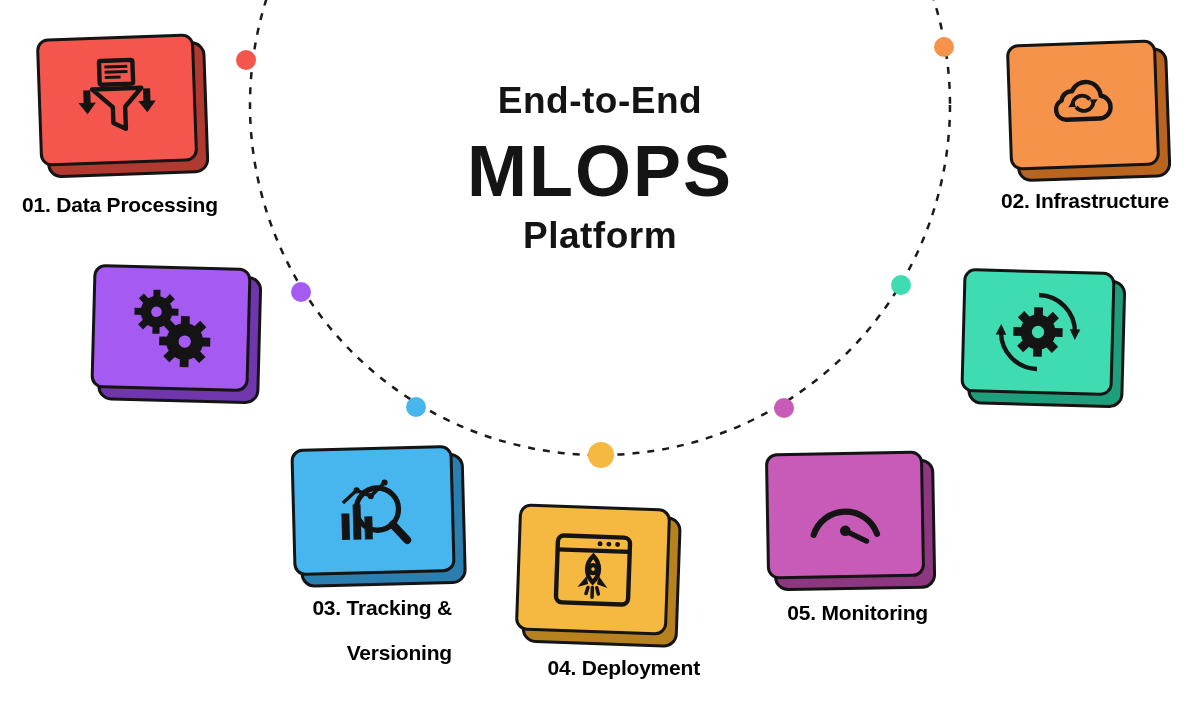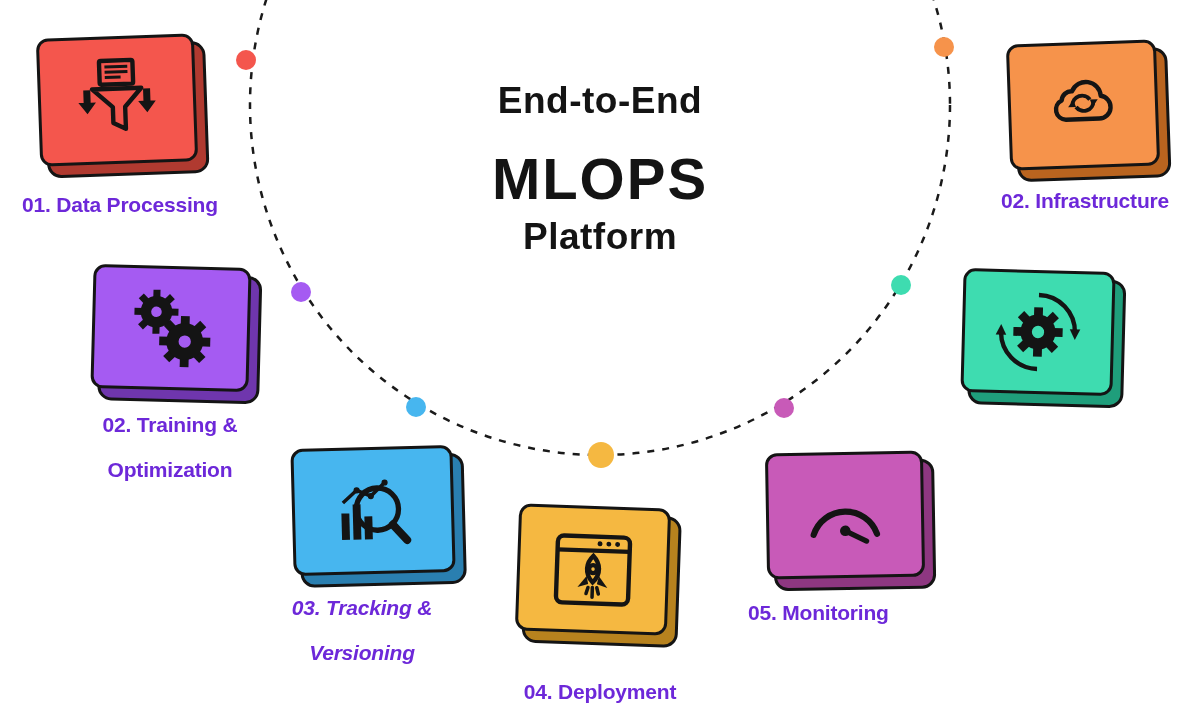--- a/index.html
+++ b/index.html
@@ -43,35 +43,35 @@
   .c5 { left: 766px; top: 452px; width: 158px; height: 126px; transform: rotate(-1deg); }
   .c6 { left: 962px; top: 270px; width: 152px; height: 124px; transform: rotate(1.5deg); }
   .c7 { left: 1008px; top: 42px; width: 150px; height: 126px; transform: rotate(-2deg); }
 
   
   .label {
     position: absolute;
     font-size: 21px;
     font-weight: 800;
     letter-spacing: -0.2px;
-    color: #6d28d9;
+    color: #000000;
     line-height: 2.15;
   }
   .l1 { left: 22px;  top: 182px; width: 215px; text-align: left; }
   .l2 { left: 80px;  top: 402px; width: 180px; text-align: center; }
-  .l3 { left: 272px; top: 585px; width: 180px; text-align: center; font-style: italic; }
-  .l4 { left: 500px; top: 645px; width: 200px; text-align: center; margin-top: 24px; }
-  .l5 { left: 748px; top: 590px; width: 180px; text-align: left; }
+  .l3 { left: 272px; top: 585px; width: 180px; text-align: right; }
+  .l4 { left: 500px; top: 645px; width: 200px; text-align: right; }
+  .l5 { left: 748px; top: 590px; width: 180px; text-align: right; }
   .l6 { left: 952px; top: 405px; width: 175px; text-align: center; }
   .l7 { left: 985px; top: 178px; width: 200px; text-align: center; }
 
   
   .title { position: absolute; left: 310px; top: 80px; width: 580px; text-align: center; color: #141414; }
   .title .t1 { font-size: 37px; font-weight: 800; letter-spacing: 0.5px; }
-  .title .t2 { font-size: 58px; font-weight: 900; letter-spacing: 2px; margin-top: 28px; line-height: 1; }
+  .title .t2 { font-size: 72px; font-weight: 900; letter-spacing: 2px; margin-top: 13px; line-height: 1; }
   .title .t3 { font-size: 37px; font-weight: 800; margin-top: 8px; letter-spacing: 0.5px; }
 </style>
 </head>
 <body>
 
 <div class="stage">
 
   <svg class="ring" viewBox="0 0 1200 720" aria-hidden="true">
     <circle cx="600" cy="105" r="350" fill="none" stroke="#1a1a1a" stroke-width="2.5" stroke-dasharray="7 8"></circle>
   </svg>
@@ -130,21 +130,20 @@
           <rect x="-5" y="-29" width="10" height="12" transform="rotate(180)"></rect>
           <rect x="-5" y="-29" width="10" height="12" transform="rotate(225)"></rect>
           <rect x="-5" y="-29" width="10" height="12" transform="rotate(270)"></rect>
           <rect x="-5" y="-29" width="10" height="12" transform="rotate(315)"></rect>
           <circle r="21"></circle>
         </g>
         <circle r="7" class="hole"></circle>
       </g>
     </svg>
   </div>
-  <div class="label l2">02. Training &amp; Optimization</div>
 
   <div class="card c3" style="--c: #47b6ef; --s: #2a7fb0;">
     <svg viewBox="0 0 100 100" aria-hidden="true">
       <g fill="#141414">
         <rect x="14" y="52" width="9" height="30"></rect>
         <rect x="27" y="42" width="9" height="40"></rect>
         <rect x="40" y="56" width="9" height="26"></rect>
       </g>
       <g fill="none" stroke="#141414">
         <polyline points="16,40 32,26 48,33 64,18" stroke-width="4"></polyline>

